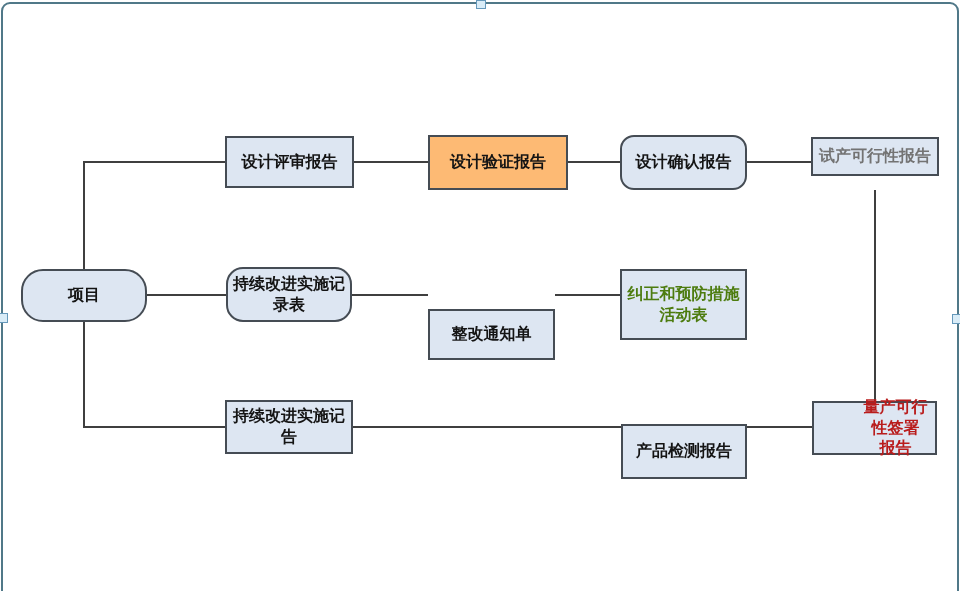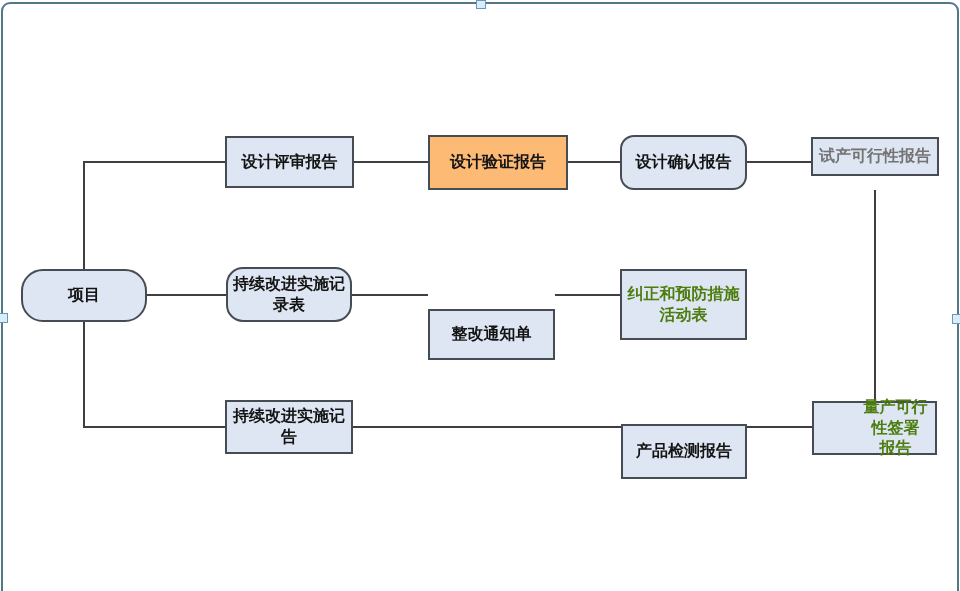--- a/index.html
+++ b/index.html
@@ -76,21 +76,21 @@
       <div class="node" style="left: 620px; top: 135px; width: 127px; height: 55px; background: rgb(221, 230, 242); border-color: rgb(69, 76, 84); color: rgb(20, 20, 20); border-radius: 14px;">设计确认报告</div>
       <div class="node" style="left: 811px; top: 137px; width: 128px; height: 39px; background: rgb(221, 230, 242); border-color: rgb(69, 76, 84); color: #737373;">试产可行性报告</div>
       <div class="node" style="left: 226px; top: 267px; width: 126px; height: 55px; background: rgb(221, 230, 242); border-color: rgb(69, 76, 84); color: rgb(20, 20, 20); border-radius: 17px;">持续改进实施记
 录表</div>
       <div class="node" style="left: 428px; top: 269px; width: 127px; height: 51px; background: rgb(221, 230, 242); border-color: rgb(69, 76, 84); color: rgb(20, 20, 20); margin-top: 40px;">整改通知单</div>
       <div class="node" style="left: 620px; top: 269px; width: 127px; height: 71px; background: rgb(221, 230, 242); border-color: rgb(69, 76, 84); color: #4d7c0f;">纠正和预防措施
 活动表</div>
       <div class="node" style="left: 225px; top: 400px; width: 128px; height: 54px; background: rgb(221, 230, 242); border-color: rgb(69, 76, 84); color: rgb(20, 20, 20);">持续改进实施记
 告</div>
       <div class="node" style="left: 621px; top: 400px; width: 126px; height: 55px; background: rgb(221, 230, 242); border-color: rgb(69, 76, 84); color: rgb(20, 20, 20); margin-top: 24px;">产品检测报告</div>
-      <div class="node" style="left: 812px; top: 401px; width: 125px; height: 54px; background: rgb(221, 230, 242); border-color: rgb(69, 76, 84); color: #4d7c0f; padding-left: 44px;">量产可行性签署
+      <div class="node" style="left: 812px; top: 401px; width: 125px; height: 54px; background: rgb(221, 230, 242); border-color: rgb(69, 76, 84); color: #b91c1c; padding-left: 44px;">量产可行性签署
 报告</div>
     </div>
   <div id="handles-layer">
       <div class="handle" style="left: 476px; top: 0px; width: 10px; height: 9px; background: rgb(217, 236, 247); border-color: rgb(102, 153, 187);"></div>
       <div class="handle" style="left: -2px; top: 313px; width: 10px; height: 10px; background: rgb(217, 236, 247); border-color: rgb(102, 153, 187);"></div>
       <div class="handle" style="left: 952px; top: 314px; width: 10px; height: 10px; background: rgb(217, 236, 247); border-color: rgb(102, 153, 187);"></div>
     </div>
 </div>
 
 </body></html>

